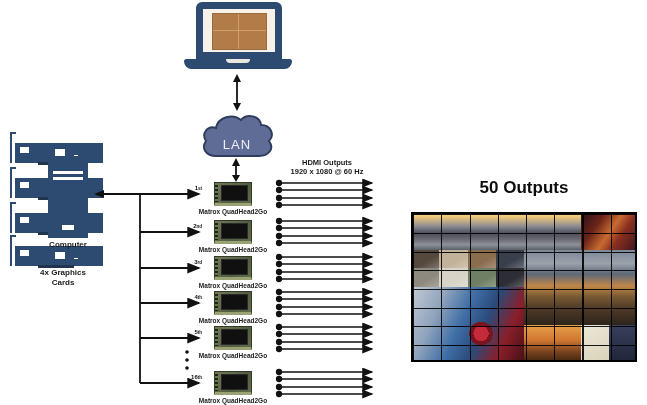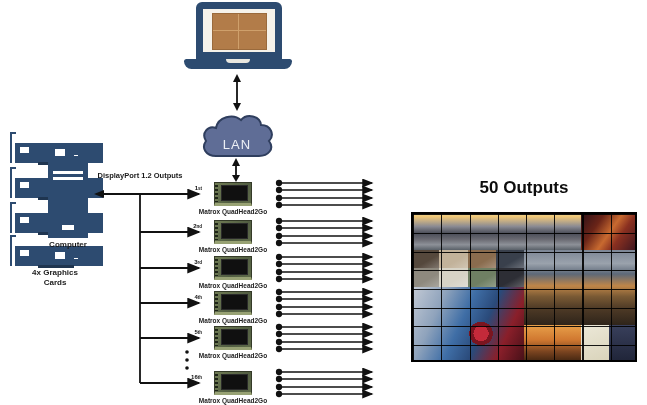--- a/index.html
+++ b/index.html
@@ -108,33 +108,36 @@
   <div class="abs gcard" style="left:10px;top:213px;">
     <span class="bracket"></span>
       <span class="gbody"></span>
       <span class="pins"></span>
     </div>
   <div class="abs gcard" style="left:10px;top:246px;">
     <span class="bracket"></span>
       <span class="gbody"></span>
       <span class="pins"></span>
     </div>
-  <div class="abs lbl8" style="left:22px;top:268px;width:66px;">4x Graphics Cards</div>
+  <div class="abs lbl8" style="left:30px;top:268px;width:66px;">4x Graphics Cards</div>
 
   <div class="abs computer">
     <span class="slot1"></span>
       <span class="slot2"></span>
       <span class="drive"></span>
   </div>
   <div class="abs lbl8" style="left:44px;top:240px;width:48px;">Computer</div>
 
   <div class="abs lbl" style="left:75px;top:171px;width:130px;">
-    <div>DisplayPort 1.2 Outputs</div>
-  </div>
-
+  </div>
+
+  <div class="abs lbl" style="left:267px;top:158px;width:120px;">
+    <div>HDMI Outputs</div>
+    <div>1920 x 1080 @ 60 Hz</div>
+  </div>
 
   <div class="abs outputs-title">50 Outputs</div>
 
   <div class="abs wall">
     <div class="region rg-panorama"></div>
     <div class="region rg-bridge"></div>
     <div class="region rg-train"></div>
     <div class="region rg-car"></div>
     <div class="region rg-truck"></div>
     <div class="region rg-map"></div>

